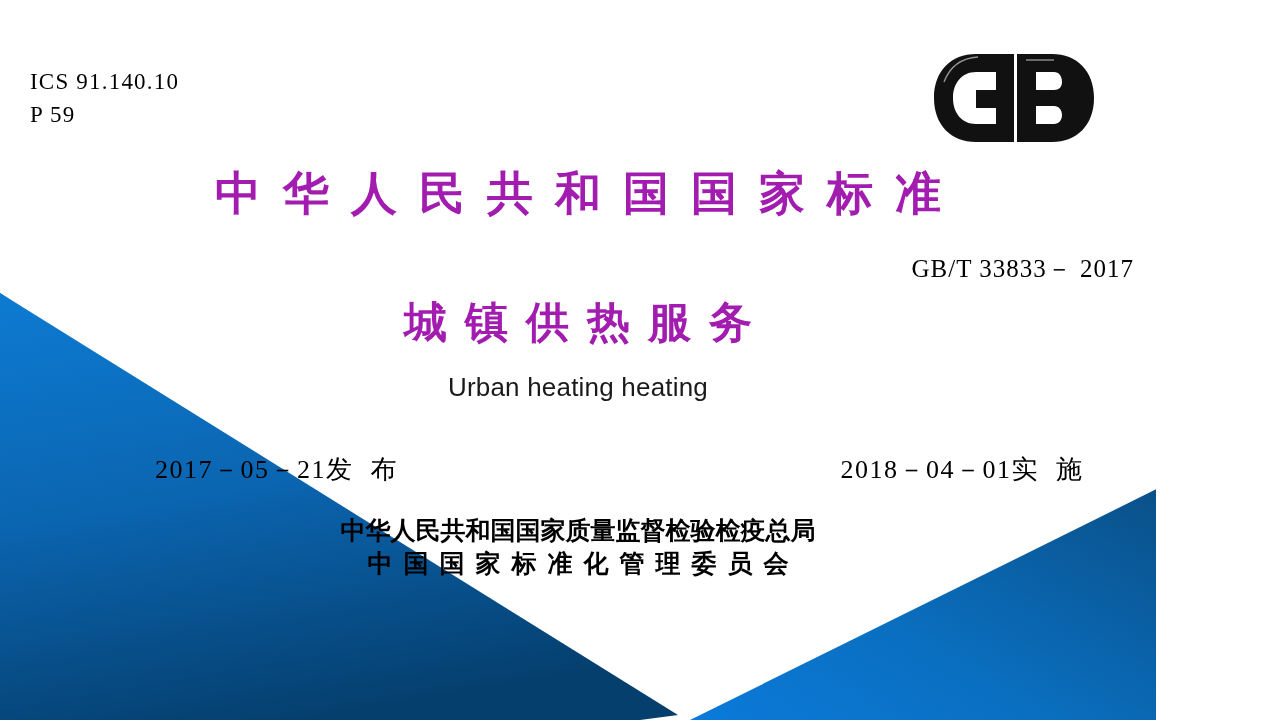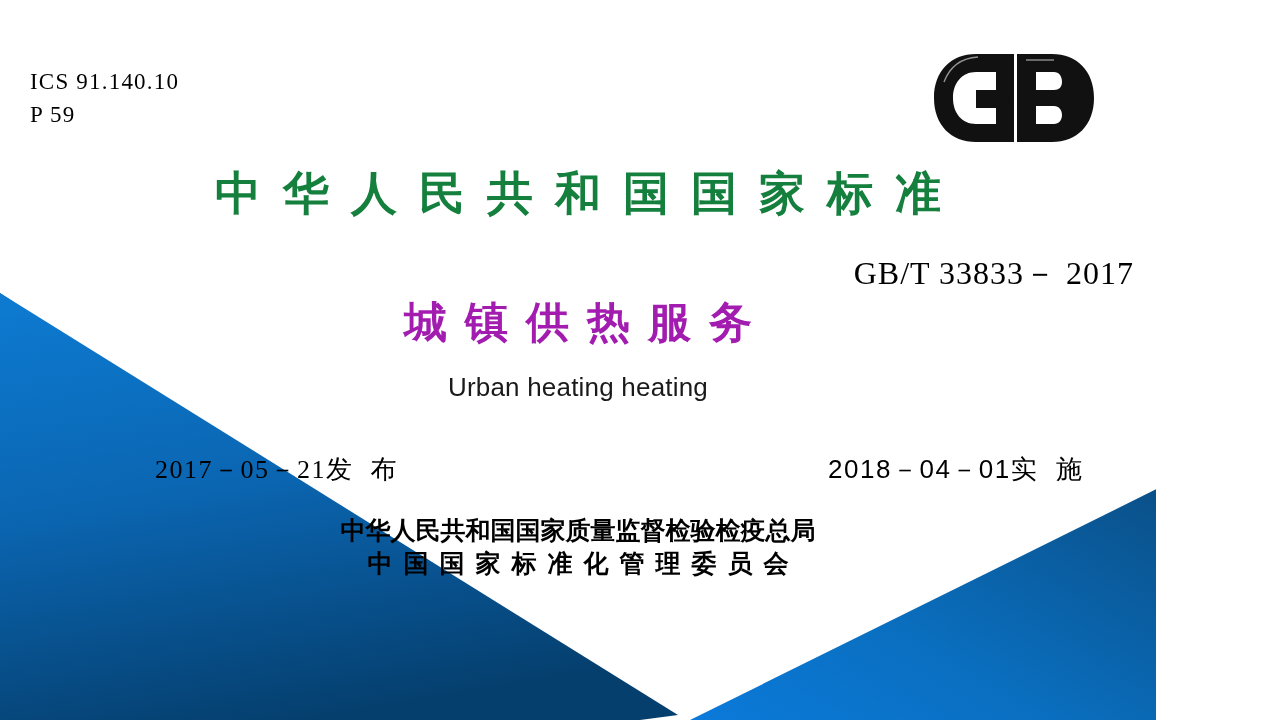--- a/index.html
+++ b/index.html
@@ -62,32 +62,32 @@
     left: 0;
     right: 0;
     top: 163px;
     z-index: 5;
     text-align: center;
     font-family: "Liberation Serif", "DejaVu Serif", serif;
     font-size: 46px;
     font-weight: 700;
     letter-spacing: 22px;
     text-indent: 22px;
-    color: #15803d;
+    color: #a21caf;
     white-space: nowrap;
   }
 
   
   .std-number {
     position: absolute;
     right: 22px;
     top: 252px;
     z-index: 5;
     font-family: "Liberation Serif", "DejaVu Serif", serif;
-    font-size: 32px;
+    font-size: 25px;
     letter-spacing: 1px;
     color: #000;
     white-space: nowrap;
   }
 
   
   .doc-title-cn {
     position: absolute;
     left: 0;
     right: 0;
@@ -133,21 +133,21 @@
     font-family: "Liberation Serif", "DejaVu Serif", serif;
     font-size: 26px;
     letter-spacing: 1.5px;
     color: #000;
     white-space: nowrap;
   }
   .date-effective {
     position: absolute;
     right: 68px;
     top: 0;
-    font-family: Liberation Sans, sans-serif;
+    font-family: Liberation Serif, serif;
     font-size: 26px;
     letter-spacing: 1.5px;
     color: #000;
     white-space: nowrap;
   }
   .date-action {
     letter-spacing: 6px;
     margin-left: 0;
   }
 

